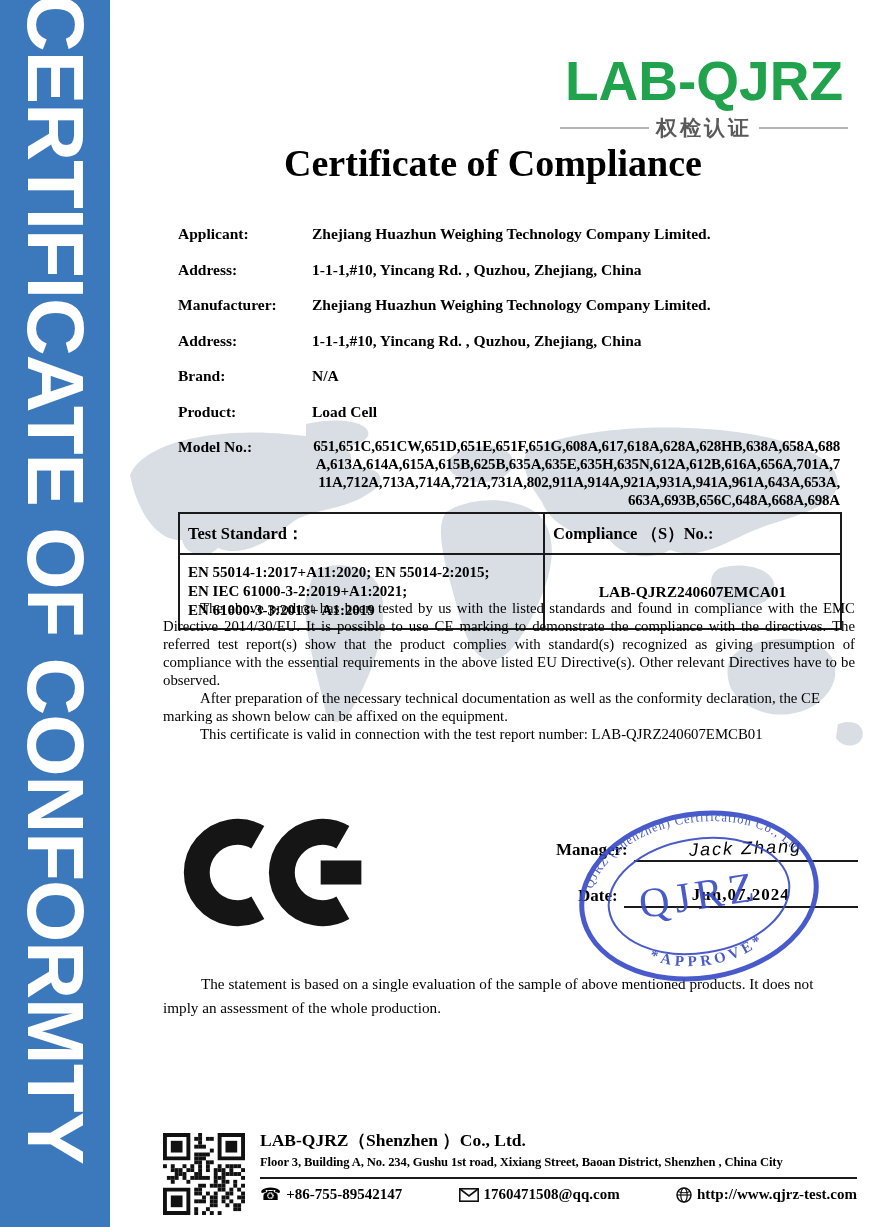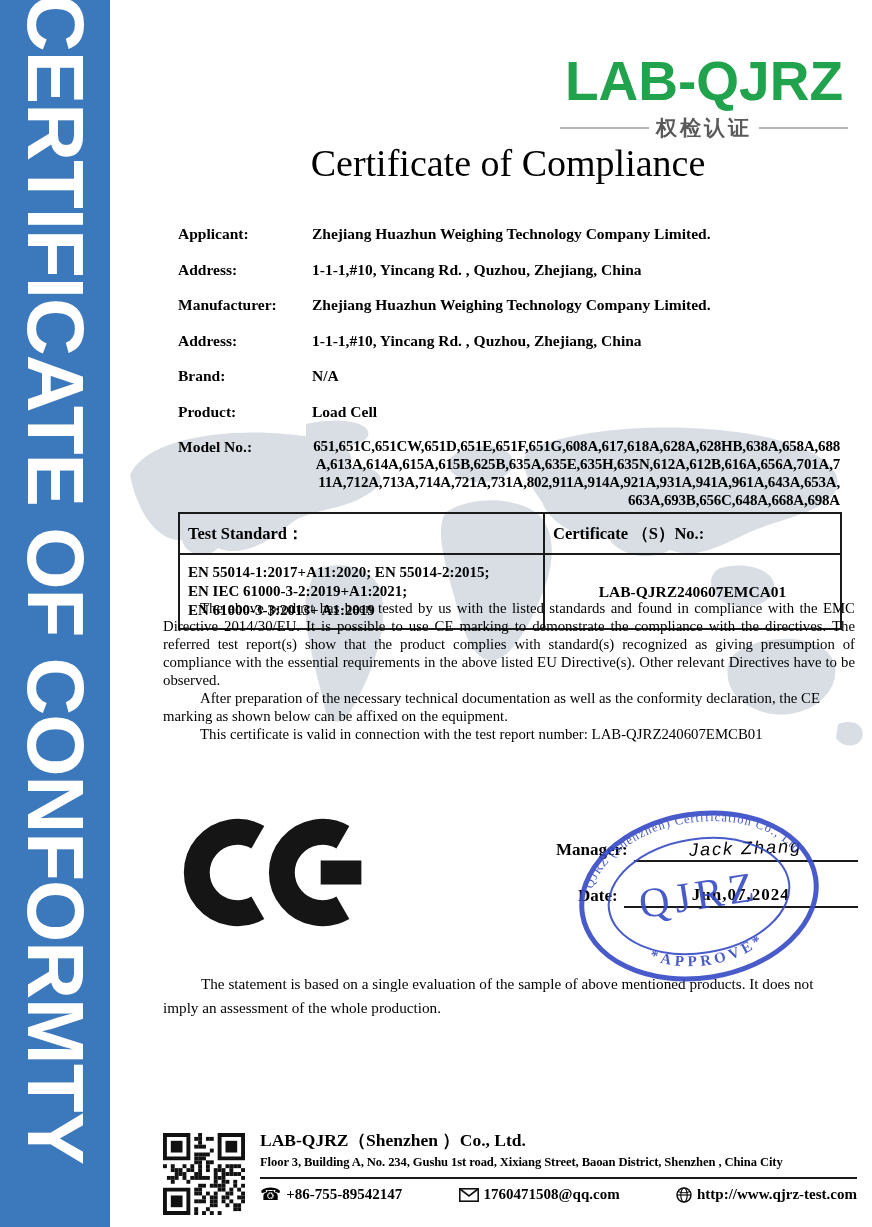--- a/index.html
+++ b/index.html
@@ -18,21 +18,21 @@
   
   .worldmap{position:absolute;left:110px;top:420px;z-index:0;opacity:.5;}
   .worldmap path{fill:#b3bfca;}
   
   .logo{position:absolute;top:20px;left:546px;width:316px;text-align:center;z-index:2;}
   .logo-text{font-family:"Liberation Sans",sans-serif;font-weight:bold;font-size:55px;color:#21a24c;letter-spacing:0px;line-height:58px;margin-top:32px;}
   .tagline{display:flex;align-items:center;gap:7px;margin-top:4px;padding:0 14px;}
   .tagline .line{flex:1;height:2px;background:#b5b5b5;}
   .tagline .txt{font-family:"DejaVu Sans",sans-serif;font-size:21px;font-weight:bold;color:#5a5a5a;letter-spacing:3px;}
   
-  .title{position:absolute;top:141px;left:155px;width:706px;text-align:center;font-weight:normal;font-size:38px;z-index:1;}
+  .title{position:absolute;top:141px;left:140px;width:706px;text-align:center;font-weight:bold;font-size:38px;z-index:1;}
   
   .fields{position:absolute;top:224px;left:178px;width:662px;z-index:1;}
   .frow{display:flex;margin-bottom:16px;}
   .flabel{width:134px;flex-shrink:0;font-weight:bold;font-size:15.5px;line-height:19.5px;}
   .fvalue{font-weight:bold;font-size:15.5px;line-height:19.5px;width:528px;}
   .fvalue.model{font-size:15px;line-height:18px;word-break:break-all;letter-spacing:-0.2px;text-align:right;}
   
   .ctable{position:absolute;top:512px;left:178px;width:660px;border:2px solid #1a1a1a;z-index:1;background:transparent;}
   .trow{display:flex;}
   .trow.head{border-bottom:2px solid #1a1a1a;}
@@ -129,21 +129,21 @@
   </div>
   <div class="frow">
     <div class="flabel">Model No.:</div>
     <div class="fvalue model">651,651C,651CW,651D,651E,651F,651G,608A,617,618A,628A,628HB,638A,658A,688A,613A,614A,615A,615B,625B,635A,635E,635H,635N,612A,612B,616A,656A,701A,711A,712A,713A,714A,721A,731A,802,911A,914A,921A,931A,941A,961A,643A,653A,663A,693B,656C,648A,668A,698A</div>
   </div>
 </div>
 
 <div class="ctable">
   <div class="trow head">
     <div class="tcell c1 thead-txt">Test Standard：</div>
-    <div class="tcell c2 thead-txt">Certificate （S）No.:</div>
+    <div class="tcell c2 thead-txt">Compliance （S）No.:</div>
   </div>
   <div class="trow">
     <div class="tcell c1">
       <div class="std-line">EN 55014-1:2017+A11:2020; EN 55014-2:2015;</div>
       <div class="std-line">EN IEC 61000-3-2:2019+A1:2021;</div>
       <div class="std-line">EN 61000-3-3:2013+ A1:2019</div>
     </div>
     <div class="tcell c2">
       <div class="cert-no">LAB-QJRZ240607EMCA01</div>
     </div>

